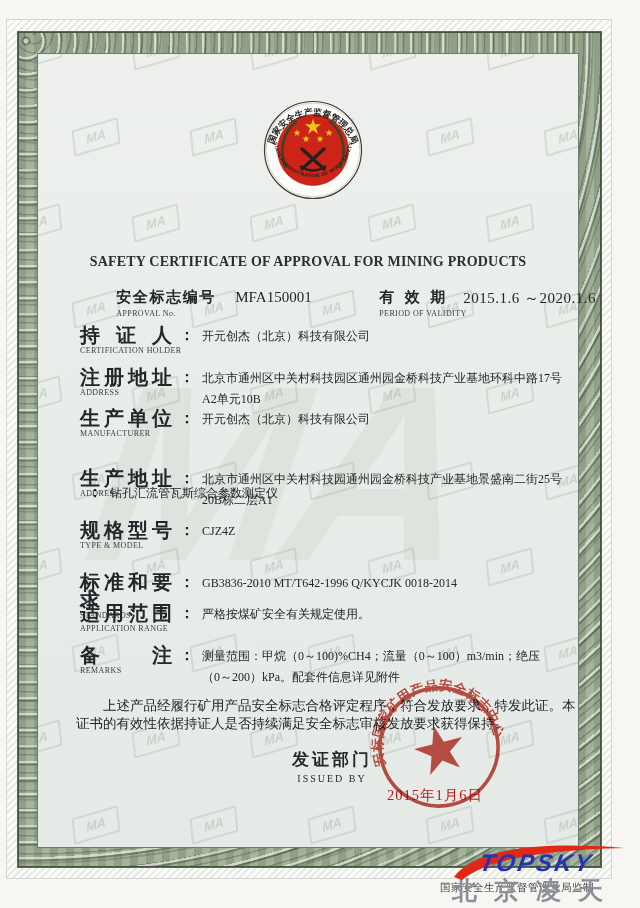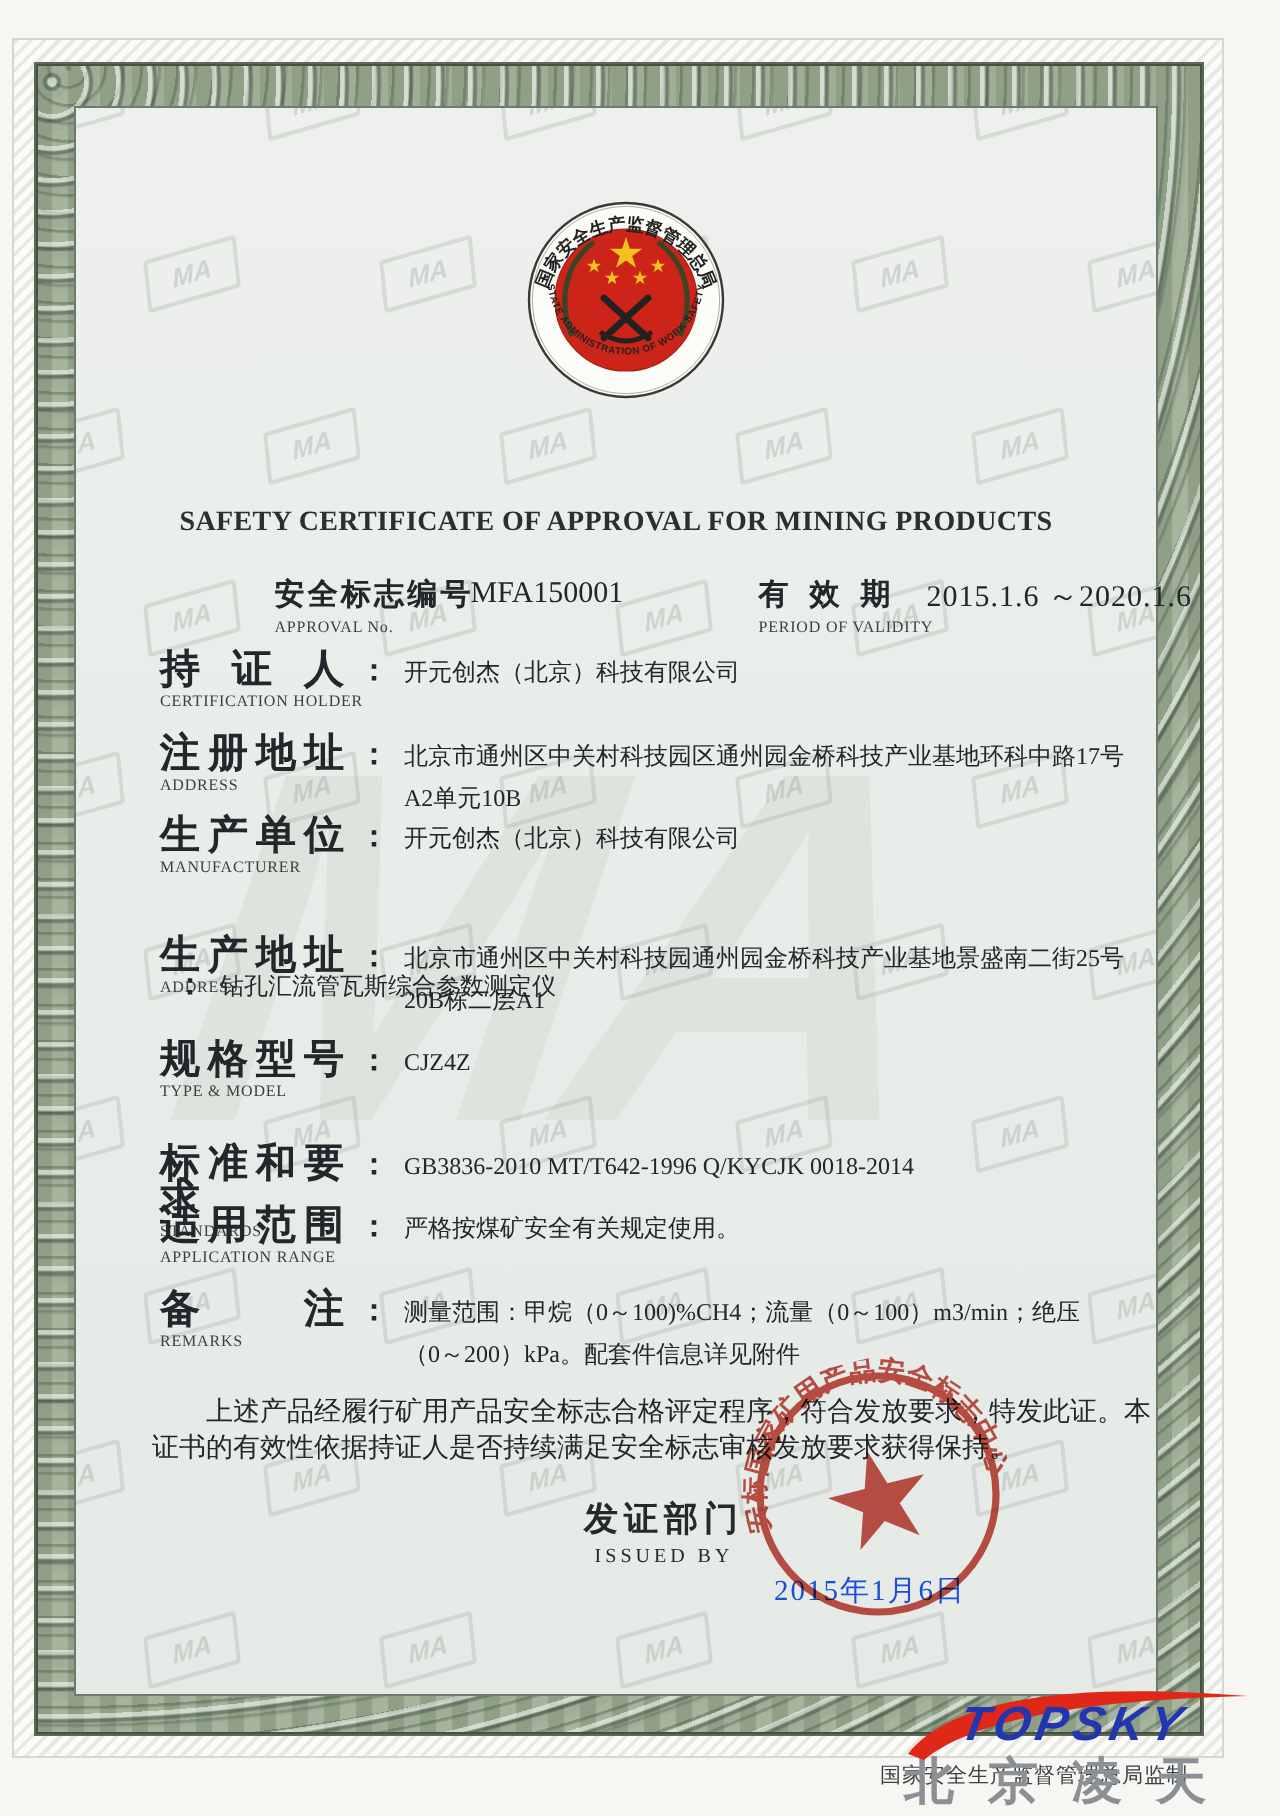--- a/index.html
+++ b/index.html
@@ -31,42 +31,42 @@
     font-size:35px;font-weight:700;letter-spacing:7px;color:#34383b;}
   .title-en{position:absolute;left:37px;top:254px;width:542px;text-align:center;z-index:2;
     font-size:14px;font-weight:700;letter-spacing:.2px;color:#2b2e32;}
 
   
   .meta-row{position:absolute;left:96px;top:288px;width:500px;display:flex;z-index:2;color:var(--ink,#23262a);justify-content:flex-end;}
   .mlblA{width:98px;flex:none;}
   .mlblB{width:66px;flex:none;margin-left:28px;}
   .mlbl-cn{font-size:15px;font-weight:600;display:block;text-align:justify;text-align-last:justify;}
   .mval{font-size:15px;font-weight:500;flex:none;padding-top:1px;}
-  .mvalA{width:116px;margin-left:0;}
+  .mvalA{width:116px;margin-left:21px;}
   .mvalB{margin-left:18px;letter-spacing:.5px;}
   .en-sub{display:block;font-size:8px;letter-spacing:.4px;color:#3c4044;white-space:nowrap;margin-top:2px;font-weight:400;}
 
   
   .row{position:absolute;left:80px;width:484px;display:flex;z-index:2;color:var(--ink,#23262a);}
   .lbl{width:92px;flex:none;}
   .lbl-cn{display:block;font-size:20px;font-weight:600;text-align:justify;text-align-last:justify;line-height:18px;}
   .colon{width:30px;flex:none;font-size:15px;font-weight:600;text-align:center;}
   .val{flex:1;font-size:12px;font-weight:500;line-height:21px;padding-top:0;}
   .r1{top:326px}.r2{top:368px}.r3{top:409px}.r4{top:469px}.r5{top:483px}
   .r6{top:521px}.r7{top:573px}.r8{top:604px}.r9{top:646px}
   .r9 .val{width:352px;flex:none;}
 
   .statement{position:absolute;left:76px;top:697px;width:512px;z-index:2;color:#23262a;
     font-size:13.5px;font-weight:500;line-height:17.5px;text-indent:2em;}
 
   .issued{position:absolute;left:252px;top:748px;width:160px;text-align:center;z-index:2;color:#26292c;}
   .issued-cn{font-size:17px;font-weight:600;letter-spacing:3px;}
   .issued-en{font-size:10px;letter-spacing:2px;margin-top:2px;}
   .issue-date{position:absolute;left:387px;top:786px;z-index:2;font-size:14.5px;font-weight:500;
-    letter-spacing:1px;color:#1d4ed8;}
+    letter-spacing:1px;color:#b91c1c;}
 
   .stamp{position:absolute;left:372px;top:680px;width:134px;height:134px;z-index:3;
     transform:rotate(-14deg);opacity:.88;mix-blend-mode:multiply;}
 
   
   .made-note{position:absolute;left:440px;top:881px;z-index:4;font-size:10.5px;color:#3e4044;letter-spacing:.5px;}
   .brand-name{position:absolute;left:452px;top:874px;z-index:5;font-family:"Liberation Sans",sans-serif;
     font-size:25px;font-weight:700;letter-spacing:17px;color:var(--brand-gray,#8b9096);}
   .brand{position:absolute;left:448px;top:841px;width:192px;height:40px;z-index:5;}
   .brand svg{position:absolute;left:0;top:0;}

